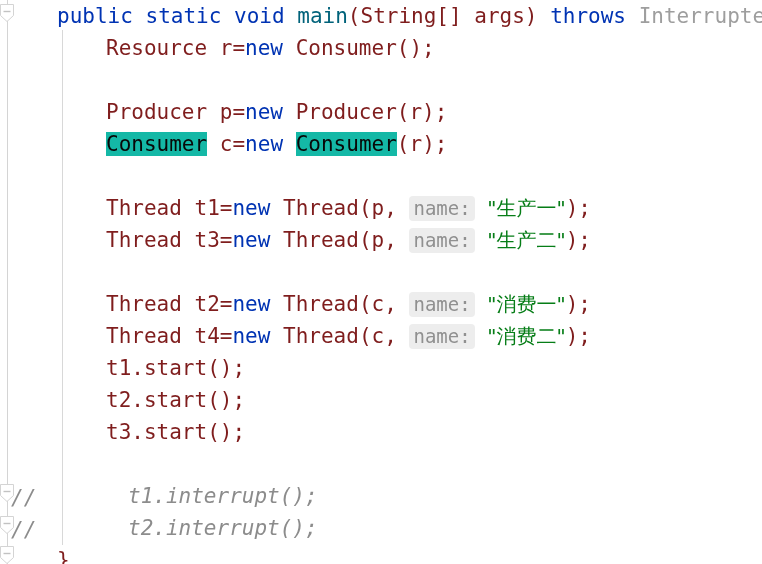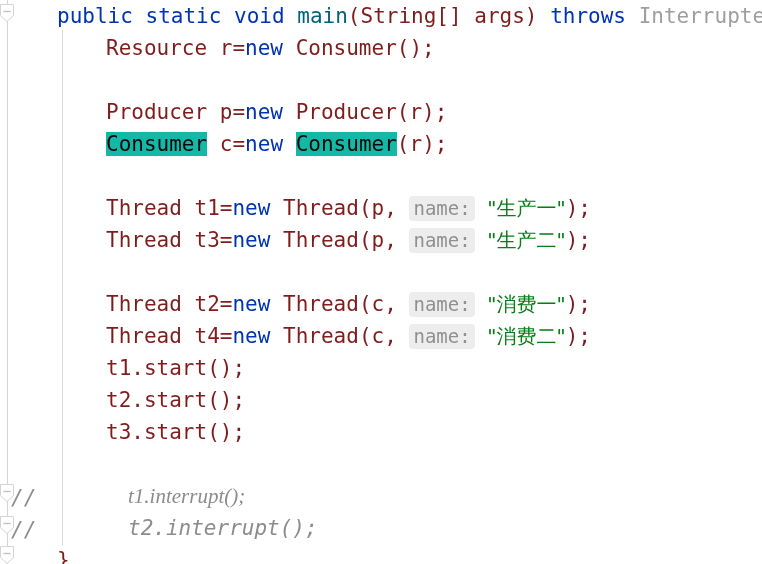--- a/index.html
+++ b/index.html
@@ -159,18 +159,18 @@
       <div class="line" style="top: 128px; left: 106px;"><span class="hl">Consumer</span><span class="plain"> c=</span><span class="kw">new</span><span class="plain"> </span><span class="hl">Consumer</span><span class="plain">(r);</span></div>
       <div class="line" style="top: 160px; left: 106px;"></div>
       <div class="line" style="top: 192px; left: 106px;"><span class="plain">Thread t1=</span><span class="kw">new</span><span class="plain"> Thread(p, </span><span class="hint">name:</span><span class="plain"> </span><span class="str cjk">"生产一"</span><span class="plain">);</span></div>
       <div class="line" style="top: 224px; left: 106px;"><span class="plain">Thread t3=</span><span class="kw">new</span><span class="plain"> Thread(p, </span><span class="hint">name:</span><span class="plain"> </span><span class="str cjk">"生产二"</span><span class="plain">);</span></div>
       <div class="line" style="top: 256px; left: 106px;"></div>
       <div class="line" style="top: 288px; left: 106px;"><span class="plain">Thread t2=</span><span class="kw">new</span><span class="plain"> Thread(c, </span><span class="hint">name:</span><span class="plain"> </span><span class="str cjk">"消费一"</span><span class="plain">);</span></div>
       <div class="line" style="top: 320px; left: 106px;"><span class="plain">Thread t4=</span><span class="kw">new</span><span class="plain"> Thread(c, </span><span class="hint">name:</span><span class="plain"> </span><span class="str cjk">"消费二"</span><span class="plain">);</span></div>
       <div class="line" style="top: 352px; left: 106px;"><span class="plain">t1.start();</span></div>
       <div class="line" style="top: 384px; left: 106px;"><span class="plain">t2.start();</span></div>
       <div class="line" style="top: 416px; left: 106px;"><span class="plain">t3.start();</span></div>
-      <div class="line" style="top: 480px; left: 128px; font-family: Liberation Serif, serif;"><span class="cmt">t1.interrupt();</span></div>
+      <div class="line" style="top: 480px; left: 128px;"><span class="cmt">t1.interrupt();</span></div>
       <div class="line" style="top: 512px; left: 128px;"><span class="cmt">t2.interrupt();</span></div>
       <div class="line" style="top: 544px; left: 57px;"><span class="plain">}</span></div>
     </div>
 
 </div>
 
 </body></html>

